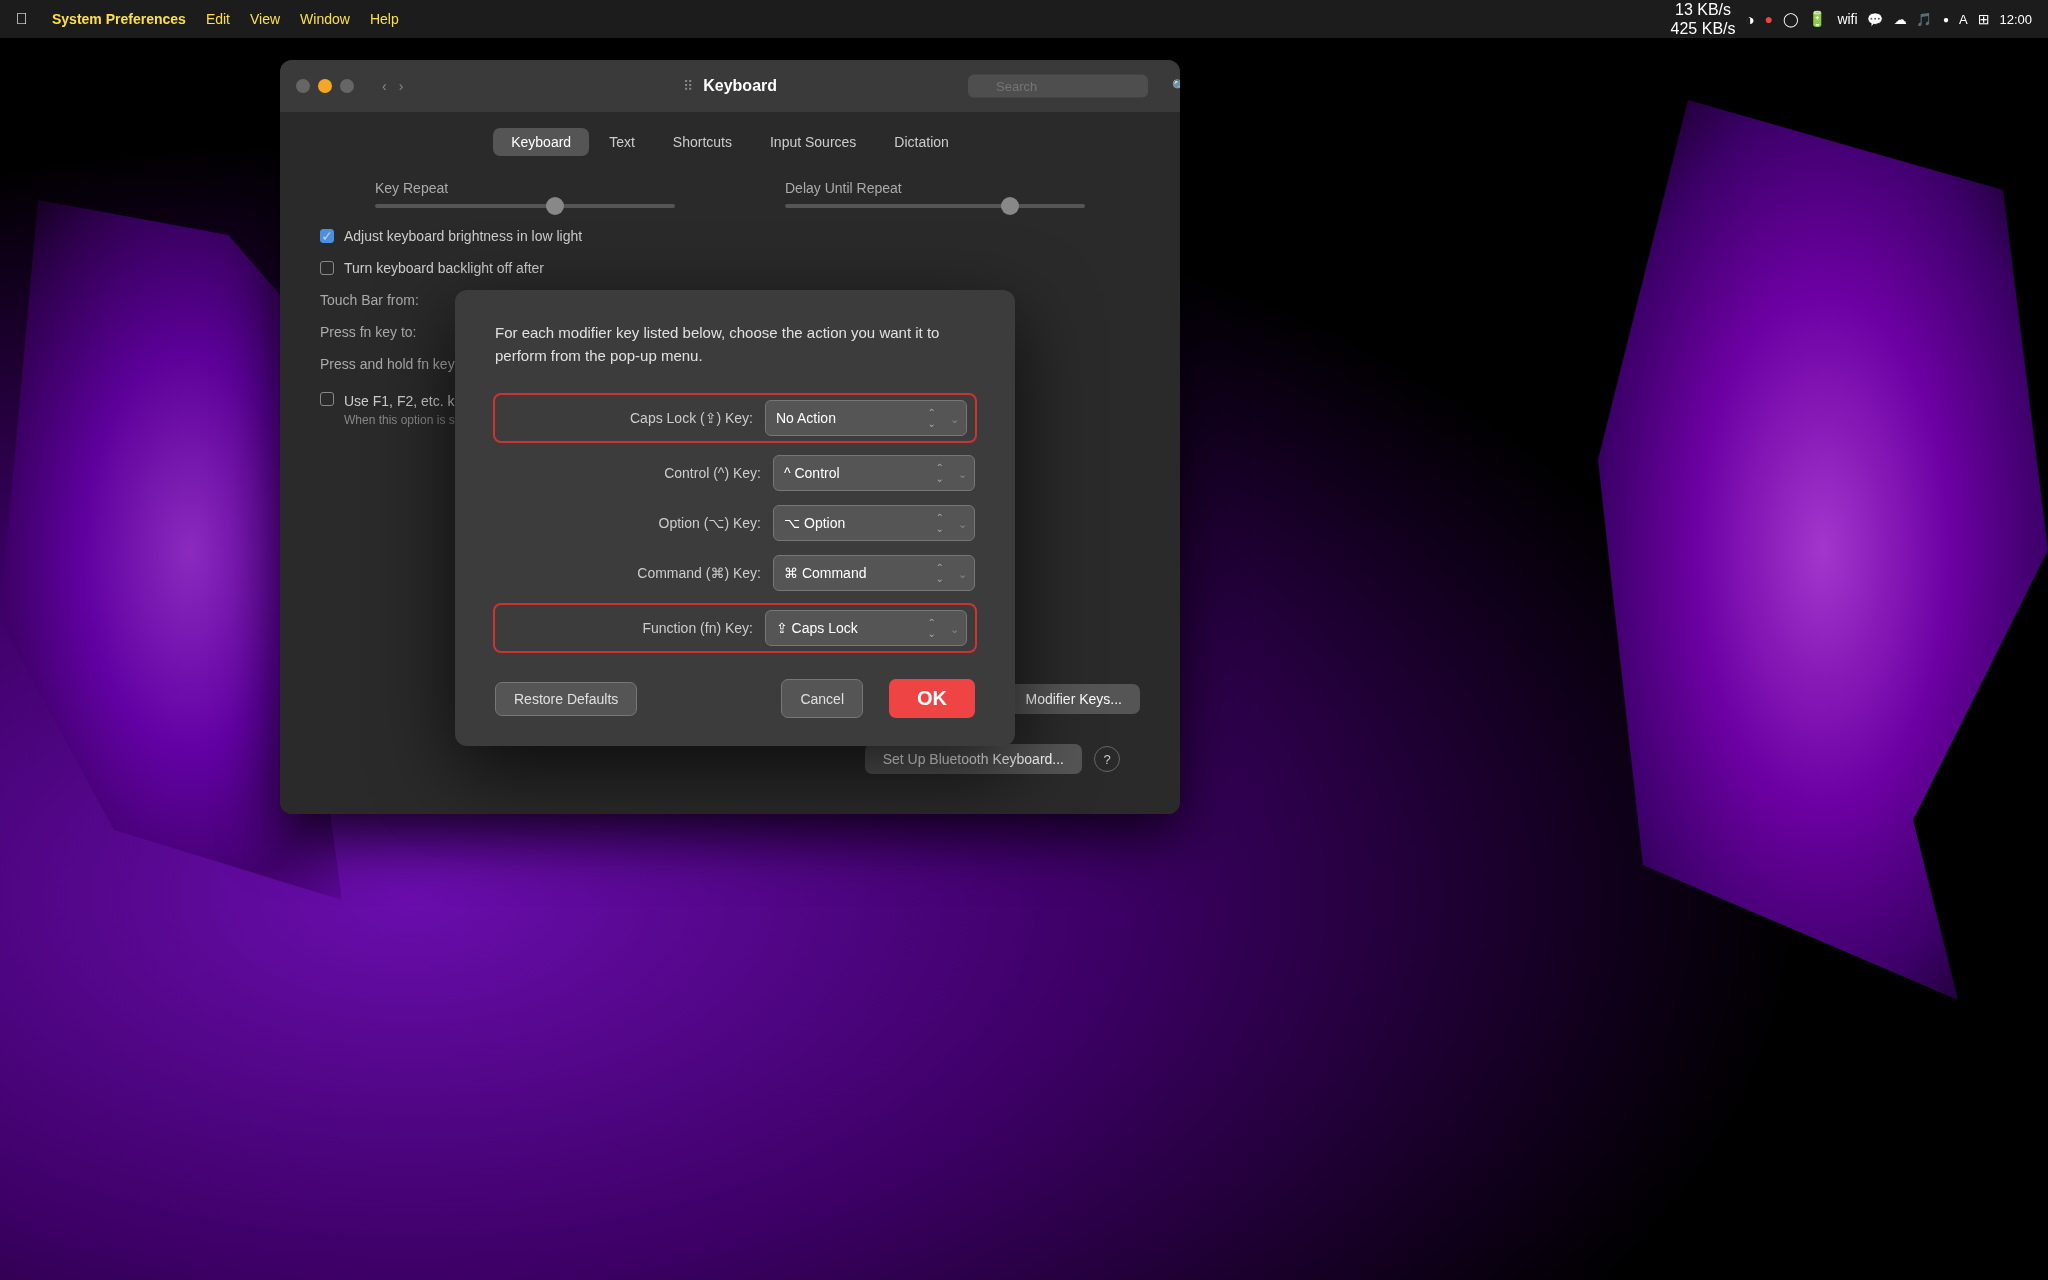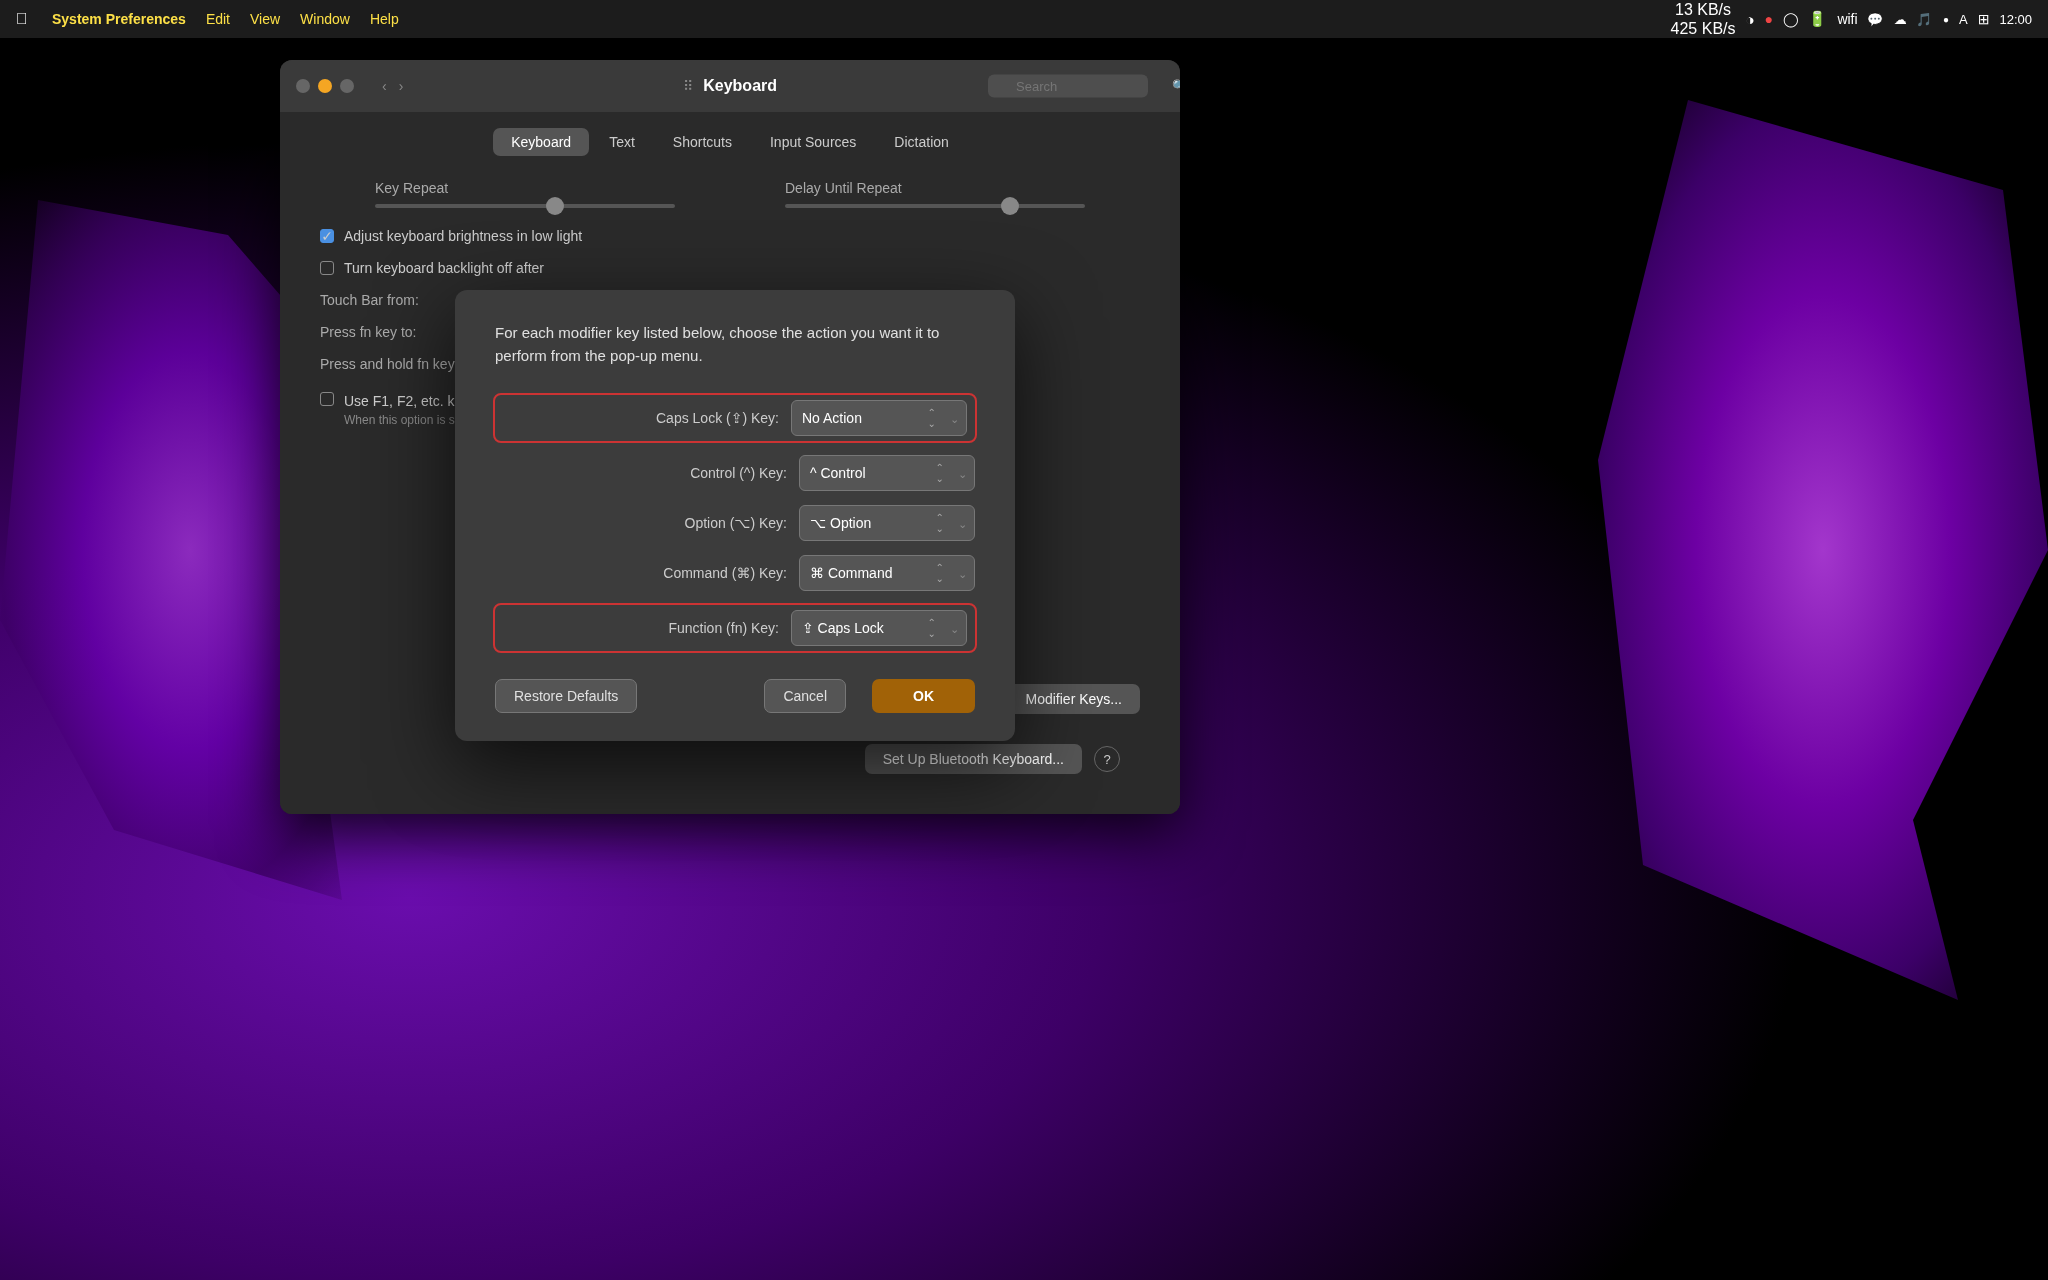--- a/index.html
+++ b/index.html
@@ -161,21 +161,21 @@
       position: absolute;
       right: 16px;
       top: 50%;
       transform: translateY(-50%);
       background: rgba(255,255,255,0.1);
       border: none;
       border-radius: 6px;
       padding: 4px 10px 4px 28px;
       color: #aaa;
       font-size: 13px;
-      width: 160px;
+      width: 180px;
     }
 
     
     .tabs {
       display: flex;
       justify-content: center;
       gap: 2px;
       padding: 16px 0 8px;
       background: #2a2a2a;
     }
@@ -360,39 +360,39 @@
       padding: 8px 18px;
       background: #555;
       border: 1px solid #777;
       border-radius: 7px;
       color: #e0e0e0;
       font-size: 14px;
       cursor: pointer;
     }
 
     .modal-btn-ok {
-      padding: 8px 41px;
-      background: #a16207;
+      padding: 8px 28px;
+      background: #ef4444;
       border: none;
       border-radius: 7px;
       color: #fff;
-      font-size: 14px;
+      font-size: 20px;
       font-weight: 600;
       cursor: pointer;
     }
 
     
     .custom-select {
       background: #555;
       border: 1.5px solid #777;
       border-radius: 6px;
       color: #fff;
       font-size: 14px;
       padding: 6px 30px 6px 10px;
-      width: 176px;
+      width: 202px;
       position: relative;
       display: flex;
       align-items: center;
       justify-content: space-between;
       cursor: pointer;
       user-select: none;
     }
 
     .custom-select-arrows {
       font-size: 10px;

